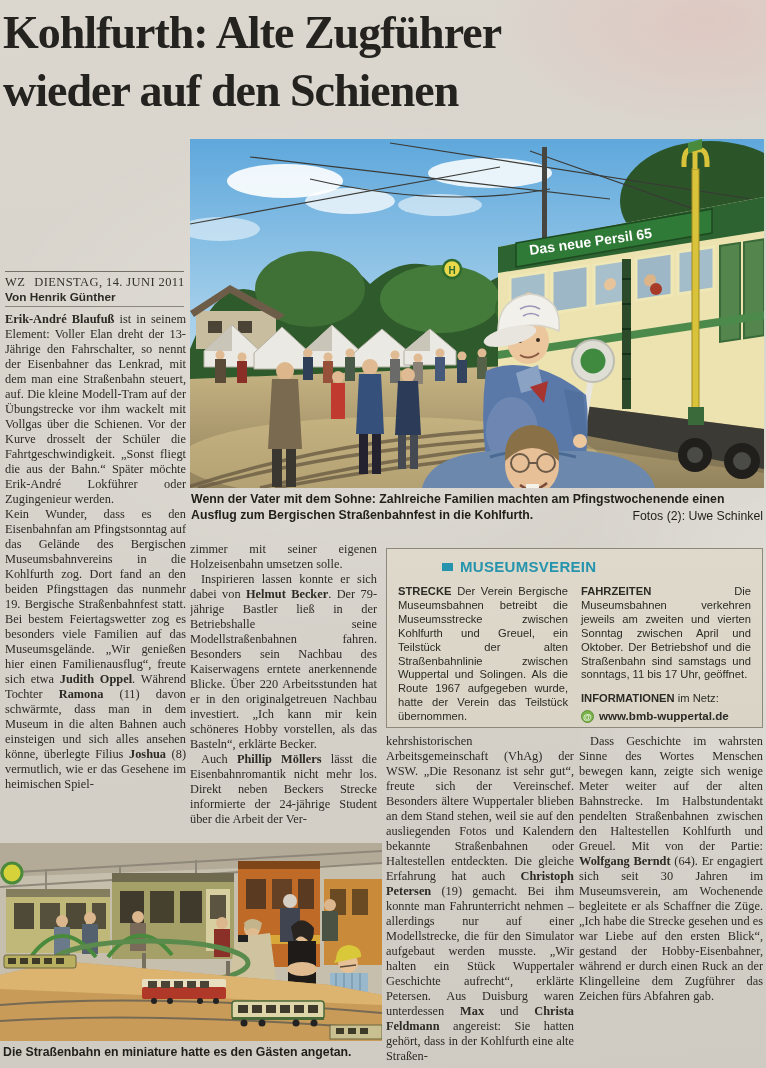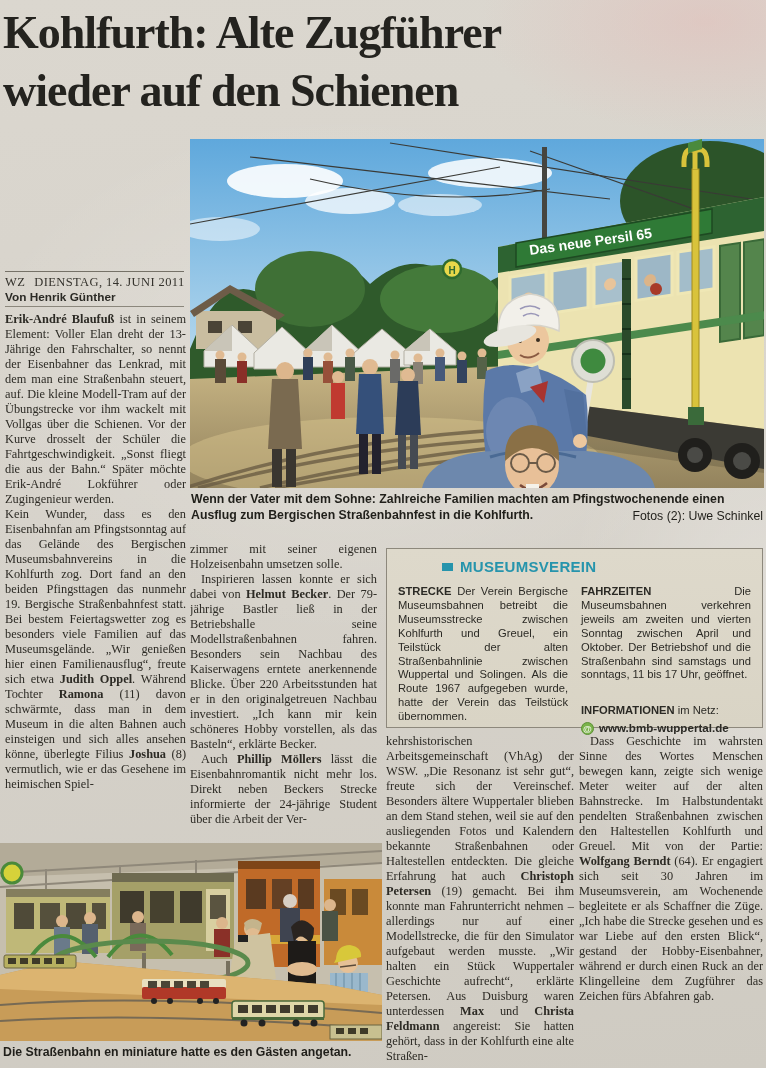--- a/index.html
+++ b/index.html
@@ -41,21 +41,21 @@
   .cap-main .credit{position:absolute;right:0;bottom:0;font-weight:normal;font-family:"Liberation Sans",sans-serif;font-size:12.3px;}
   .cap-bottom{left:3px;top:1045px;width:378px;}
   .infobox{position:absolute;left:386px;top:548px;width:377px;height:180px;box-sizing:border-box;
     border:1px solid #8d887c;background:linear-gradient(180deg,#ded9cb,#d9d4c5);
     padding:9px 11px 6px 11px;font-family:"Liberation Sans",sans-serif;}
   .ib-head{display:flex;align-items:center;gap:7px;color:#2694ac;font-weight:bold;font-size:15px;letter-spacing:.3px;padding-left:44px;}
   .ib-square{width:11px;height:8px;background:#2694ac;flex:0 0 auto;}
   .ib-cols{display:flex;gap:13px;margin-top:10px;}
   .ib-col{flex:1;font-size:11.2px;line-height:13.9px;text-align:justify;color:#2b2a25;}
   .ib-label{font-weight:bold;}
-  .ib-net{margin-top:22px;text-align:left;}
+  .ib-net{margin-top:10px;text-align:left;}
   .ib-url{display:flex;align-items:center;gap:5px;margin-top:3px;font-weight:bold;font-size:11.6px;}
   .at-icon{width:13px;height:13px;border-radius:50%;background:#7ab34a;color:#eef4e4;
     font-size:9px;line-height:13px;text-align:center;font-weight:bold;flex:0 0 auto;border:1px solid #5d9136;box-sizing:border-box;}
 </style>
 </head>
 <body>
 
 <div class="page">
 
   <div class="headline">

